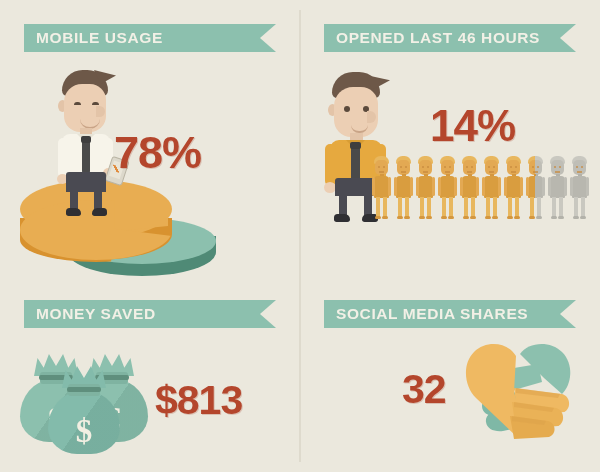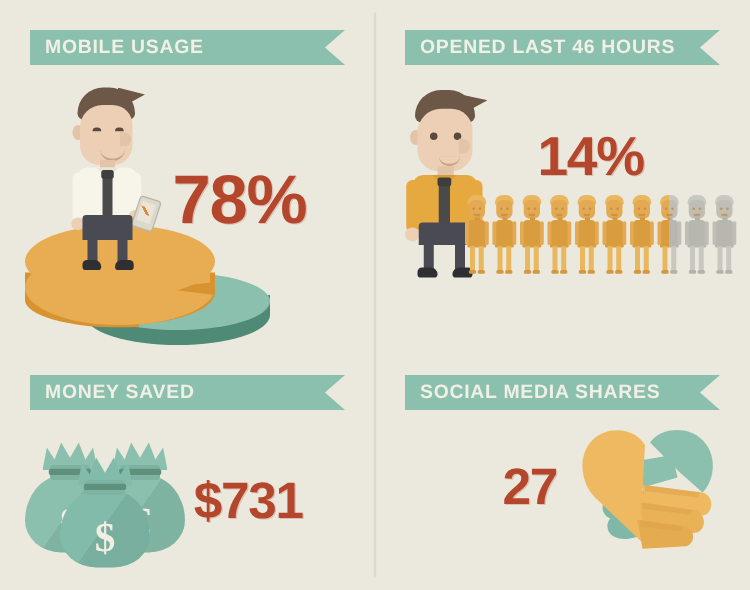--- a/index.html
+++ b/index.html
@@ -65,21 +65,21 @@
   #banner-social   { left: 324px; top: 300px; width: 252px; }
 
   
   .stat {
     position: absolute;
     color: #b4462c;
     font-weight: bold;
     letter-spacing: -1px;
     text-shadow: 1px 1px 0 rgba(180,100,80,0.30);
   }
-  #stat-mobile { left: 138px; top: 127px; font-size: 55px; }
+  #stat-mobile { left: 114px; top: 127px; font-size: 45px; }
   #stat-opened { left: 430px; top: 101px; font-size: 44px; }
   #stat-money  { left: 155px; top: 377px; font-size: 41px; }
   #stat-social { left: 402px; top: 366px; font-size: 41px; }
 
   
   #q1 { position: absolute; left: 12px; top: 70px; width: 270px; height: 210px; }
 
   
   .pie-wrap { position: absolute; left: 8px; top: 110px; width: 200px; height: 100px; }
   .pie-orange-side {
@@ -527,35 +527,35 @@
     <div class="bag" id="bag-dollar">
       <div class="bag-body"></div>
       <div class="bag-shade"></div>
       <div class="bag-frill"></div>
       <div class="bag-neck"></div>
       <div class="bag-tie"></div>
       <div class="bag-sym">$</div>
     </div>
   </div>
 
-  <div class="stat" id="stat-money">$731</div>
+  <div class="stat" id="stat-money">$813</div>
 
   <div id="q4">
     <svg viewBox="0 0 120 104" width="120" height="104">
 
       <path d="M62 16 C70 4 92 2 104 14 C116 26 114 46 104 56 L86 40 Z" fill="#8cc0ae"></path>
       <path d="M56 30 C48 28 40 34 40 42 C40 50 48 54 56 52 L84 44 L80 26 Z" fill="#8cc0ae"></path>
       <path d="M40 56 C30 56 24 62 24 68 C24 75 31 79 40 78 L66 72 L62 54 Z" fill="#7fb8a6"></path>
       <path d="M42 72 C33 72 27 78 28 84 C29 91 36 94 45 93 L68 88 L64 70 Z" fill="#7fb8a6"></path>
 
       <path d="M58 18 C50 4 28 2 16 14 C4 26 6 48 18 60 L58 98 L66 88 L56 54 Z" fill="#efb962"></path>
       <path d="M56 50 L104 56 C112 58 114 70 106 74 L60 80 Z" fill="#efb962"></path>
       <path d="M54 64 L98 70 C106 72 108 84 100 88 L58 92 Z" fill="#eab257"></path>
       <path d="M52 78 L90 83 C98 85 99 96 91 99 L56 101 Z" fill="#e5ab4f"></path>
       <path d="M58 50 L102 56 L100 60 L58 55 Z" fill="#dda34a" opacity="0.55"></path>
       <path d="M56 64 L96 70 L94 74 L56 69 Z" fill="#dda34a" opacity="0.55"></path>
       <path d="M54 78 L88 83 L86 87 L54 83 Z" fill="#dda34a" opacity="0.55"></path>
     </svg>
   </div>
 
-  <div class="stat" id="stat-social">27</div>
+  <div class="stat" id="stat-social">32</div>
 
 </div>
 
 </body></html>

